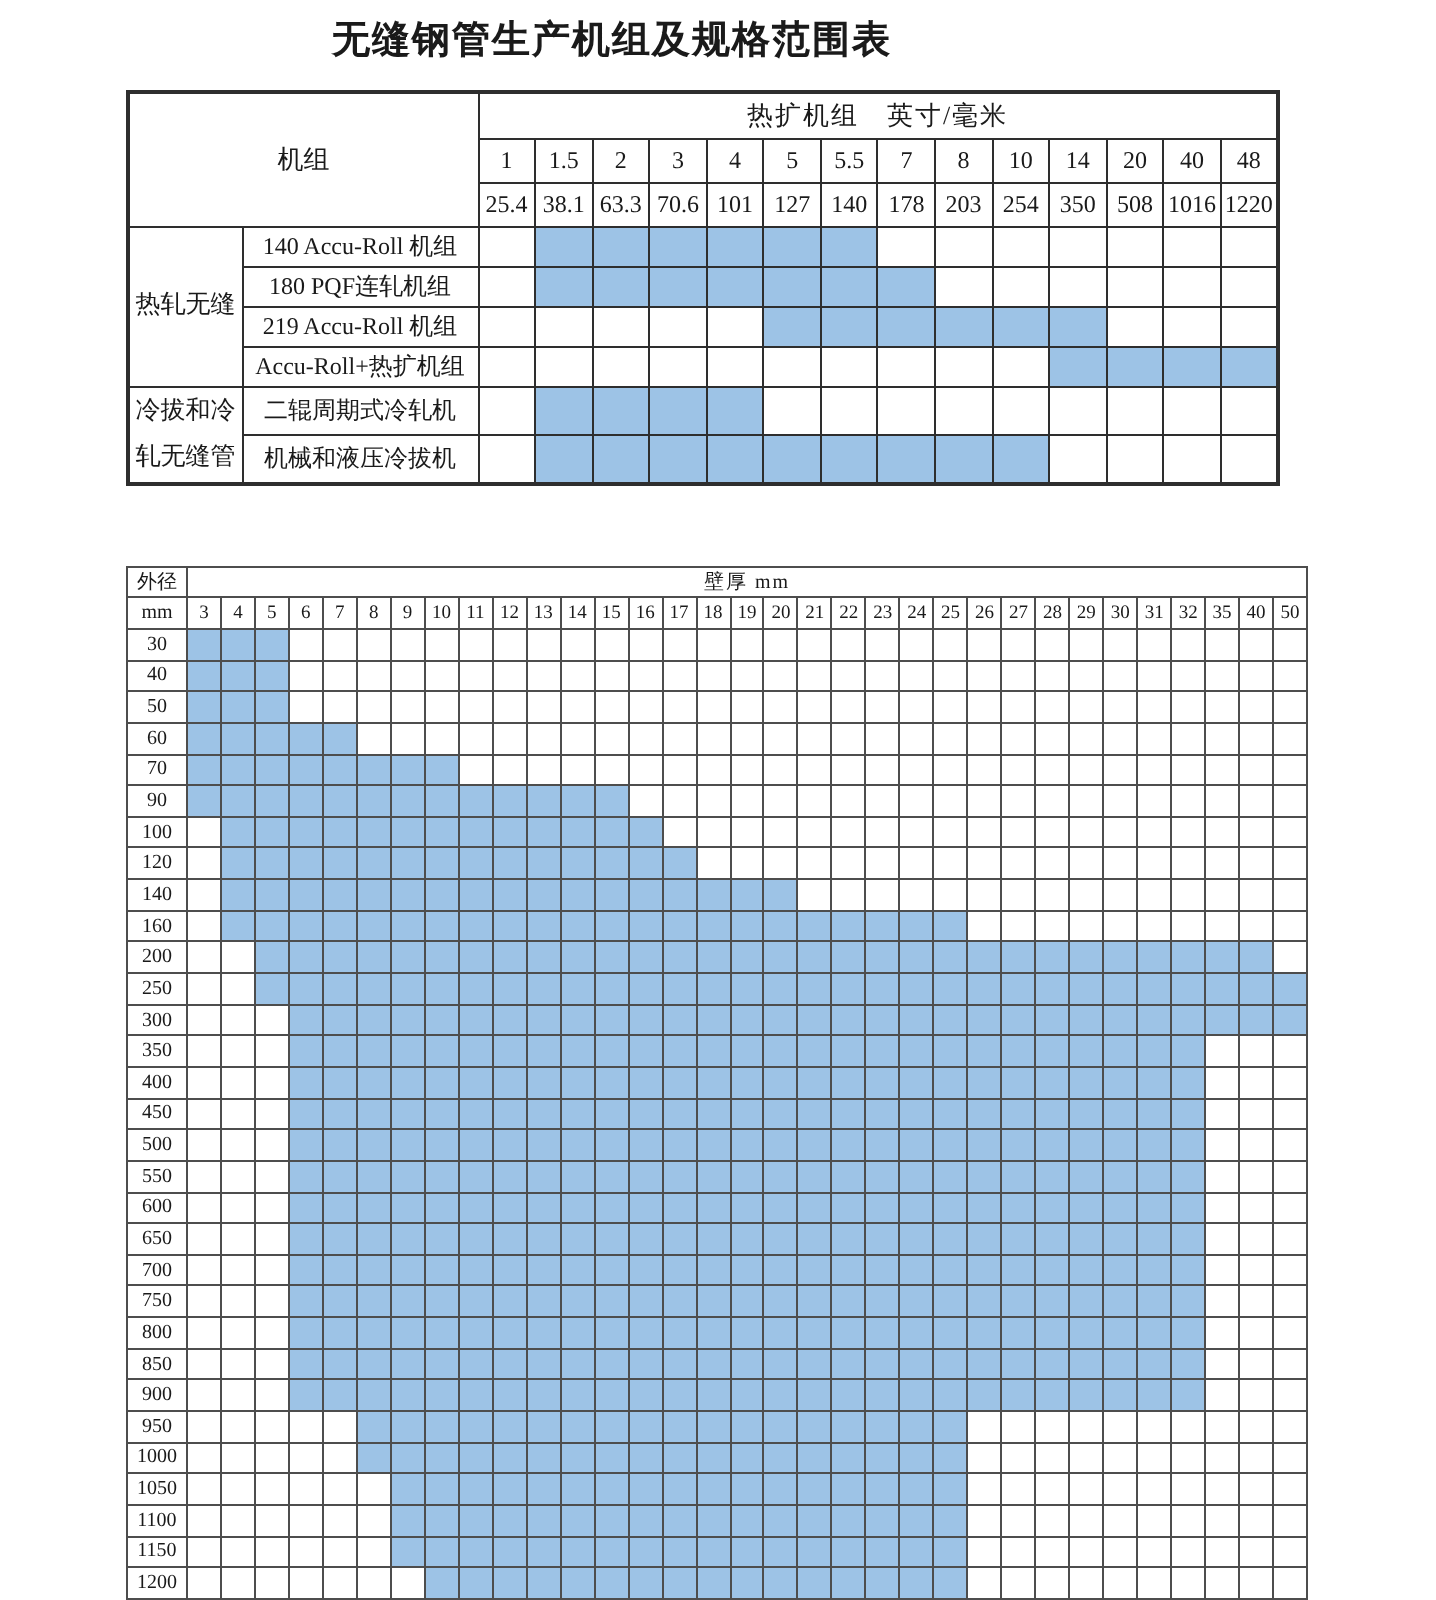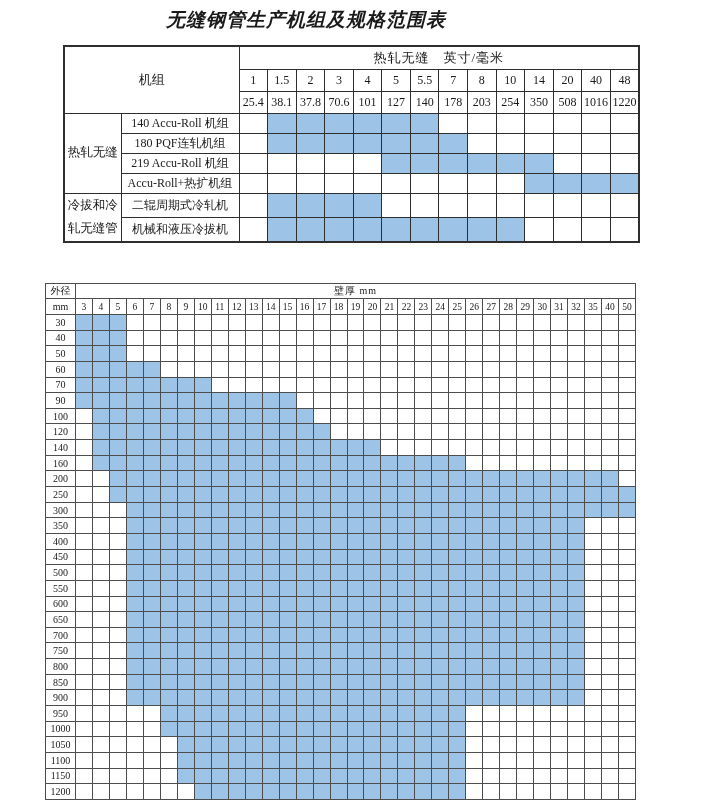--- a/index.html
+++ b/index.html
@@ -1,37 +1,37 @@
 <!DOCTYPE html>
 <html><head>
 <meta charset="utf-8">
 <style>
   html,body { margin:0; padding:0; background:#ffffff; }
   body { width:718px; height:800px; position:relative;
          font-family:"Liberation Serif","DejaVu Serif",serif; color:#1a1a1a; }
   .page { position:absolute; inset:0; background:#fff; }
   .title { position:absolute; left:0; width:612px; text-align:center;
-           font-weight:bold; font-size:19px; letter-spacing:1px;font-style:italic; }
+           font-weight:bold; font-size:19px; letter-spacing:1px; }
   #title1 { top:7px; }
   #title2 { top:245px; }
   table { border-collapse:collapse; table-layout:fixed; }
   td { padding:0; overflow:hidden; text-align:center; vertical-align:middle;
        white-space:nowrap; }
   
   .t1 { position:absolute; left:63px; top:45px; width:577px; height:187px;
         border:2px solid #2e2e2e; }
   .t1 td { border:1px solid #2e2e2e; font-size:12px; }
   .t1 tr.hr1 { height:23px; } .t1 tr.hr2 { height:22px; } .t1 tr.hr3 { height:22px; }
   .t1 tr.body { height:20px; }
   .t1 td.odhdr { font-size:13px; letter-spacing:1px; }
   .t1 td.grp { font-size:12.5px; white-space:normal; line-height:1.9; }
   .t1 td.machine { font-size:12px; }
   .t1 td.unit-hdr { font-size:13px;margin-left:24px; }
   
-  .t2 { position:absolute; left:45px; top:283px; width:591px; height:517px;
+  .t2 { position:absolute; left:63px; top:283px; width:591px; height:517px;
         border:1.5px solid #2e2e2e; }
   .t2 td { border:1px solid #4d4d4d; font-size:9.5px; }
   .t2 tr.wh1 { height:13px; } .t2 tr.wh2 { height:16px; }
   .t2 td.odlbl { font-size:10px; }
   .t2 td.wthdr { font-size:10px; letter-spacing:1px; }
   .blue { background:#9DC3E6; }
 </style>
 </head>
 <body>
 
@@ -40,42 +40,42 @@
   <div id="title1" class="title">无缝钢管生产机组及规格范围表</div>
 
   <table class="t1">
     <colgroup>
       <col style="width:57px">
         <col style="width:118px">
     </colgroup>
     <tbody id="t1-body">
       <tr class="hr1">
         <td class="unit-hdr" colspan="2" rowspan="3">机组</td>
-        <td class="odhdr" colspan="14">热轧无缝　英寸/毫米</td>
+        <td class="odhdr" colspan="14">热扩机组　英寸/毫米</td>
       </tr>
       <tr class="hr2" id="t1-inch">
           <td>1</td>
           <td>1.5</td>
           <td>2</td>
           <td>3</td>
           <td>4</td>
           <td>5</td>
           <td>5.5</td>
           <td>7</td>
           <td>8</td>
           <td>10</td>
           <td>14</td>
           <td>20</td>
           <td>40</td>
           <td>48</td>
         </tr>
       <tr class="hr3" id="t1-mm">
           <td>25.4</td>
           <td>38.1</td>
-          <td>37.8</td>
+          <td>63.3</td>
           <td>70.6</td>
           <td>101</td>
           <td>127</td>
           <td>140</td>
           <td>178</td>
           <td>203</td>
           <td>254</td>
           <td>350</td>
           <td>508</td>
           <td>1016</td>

